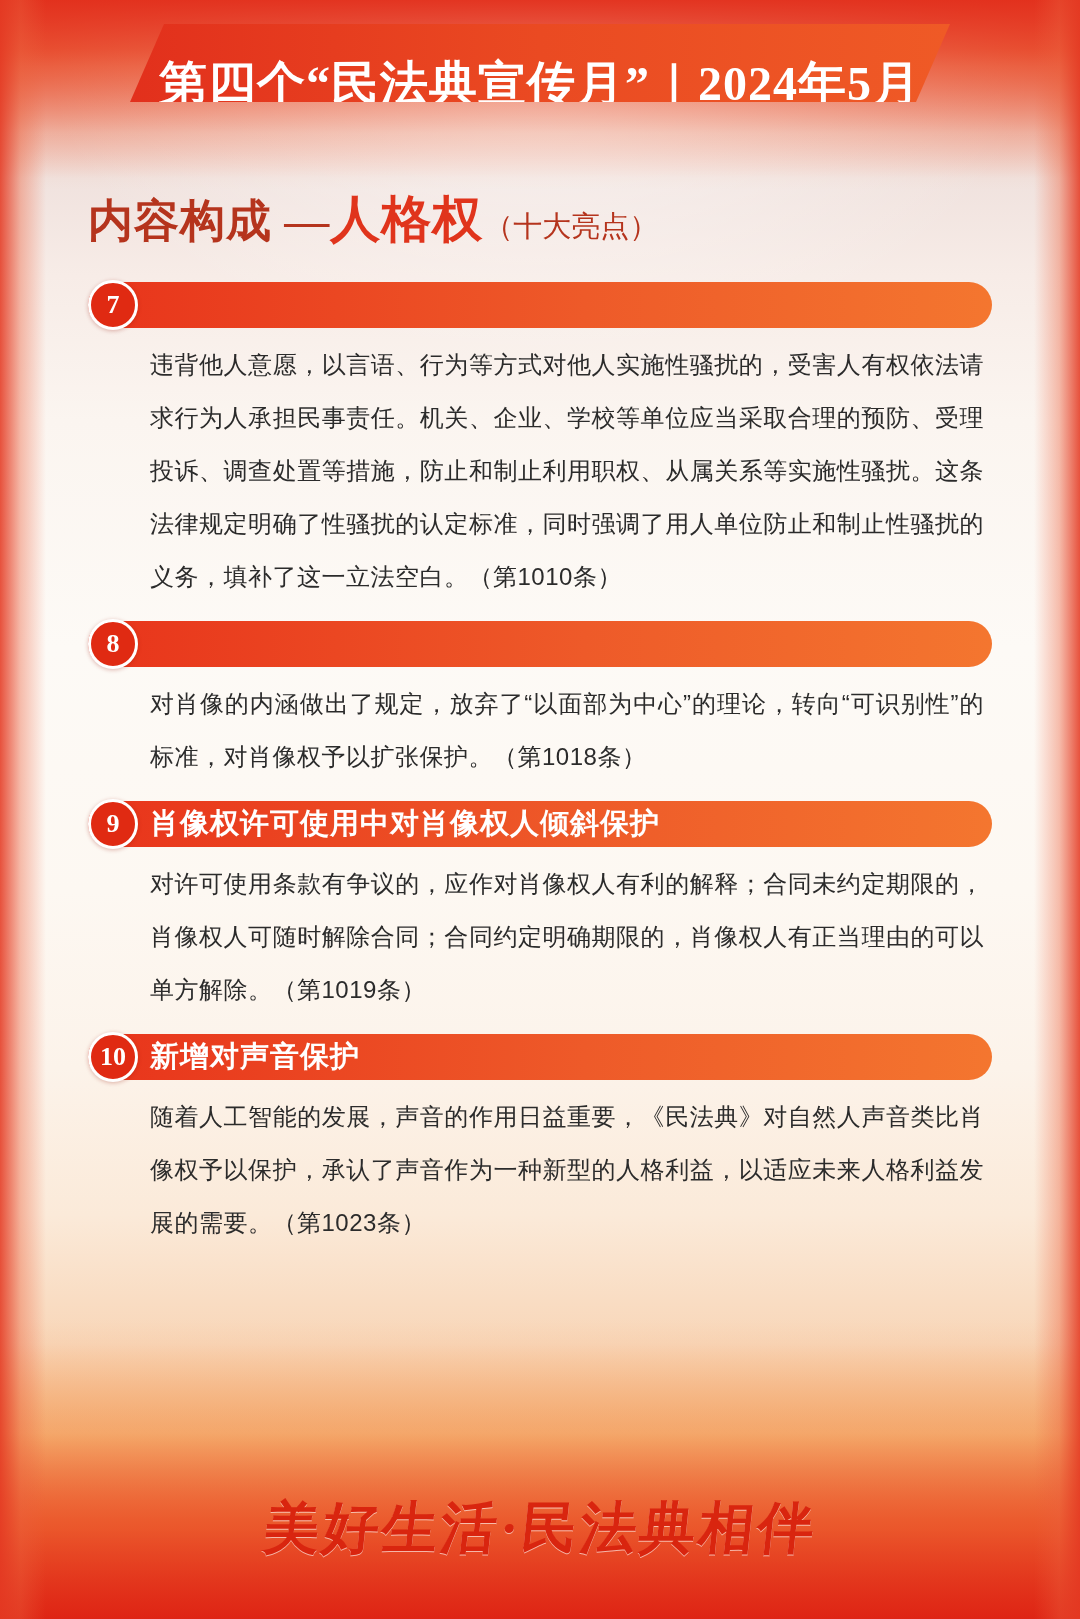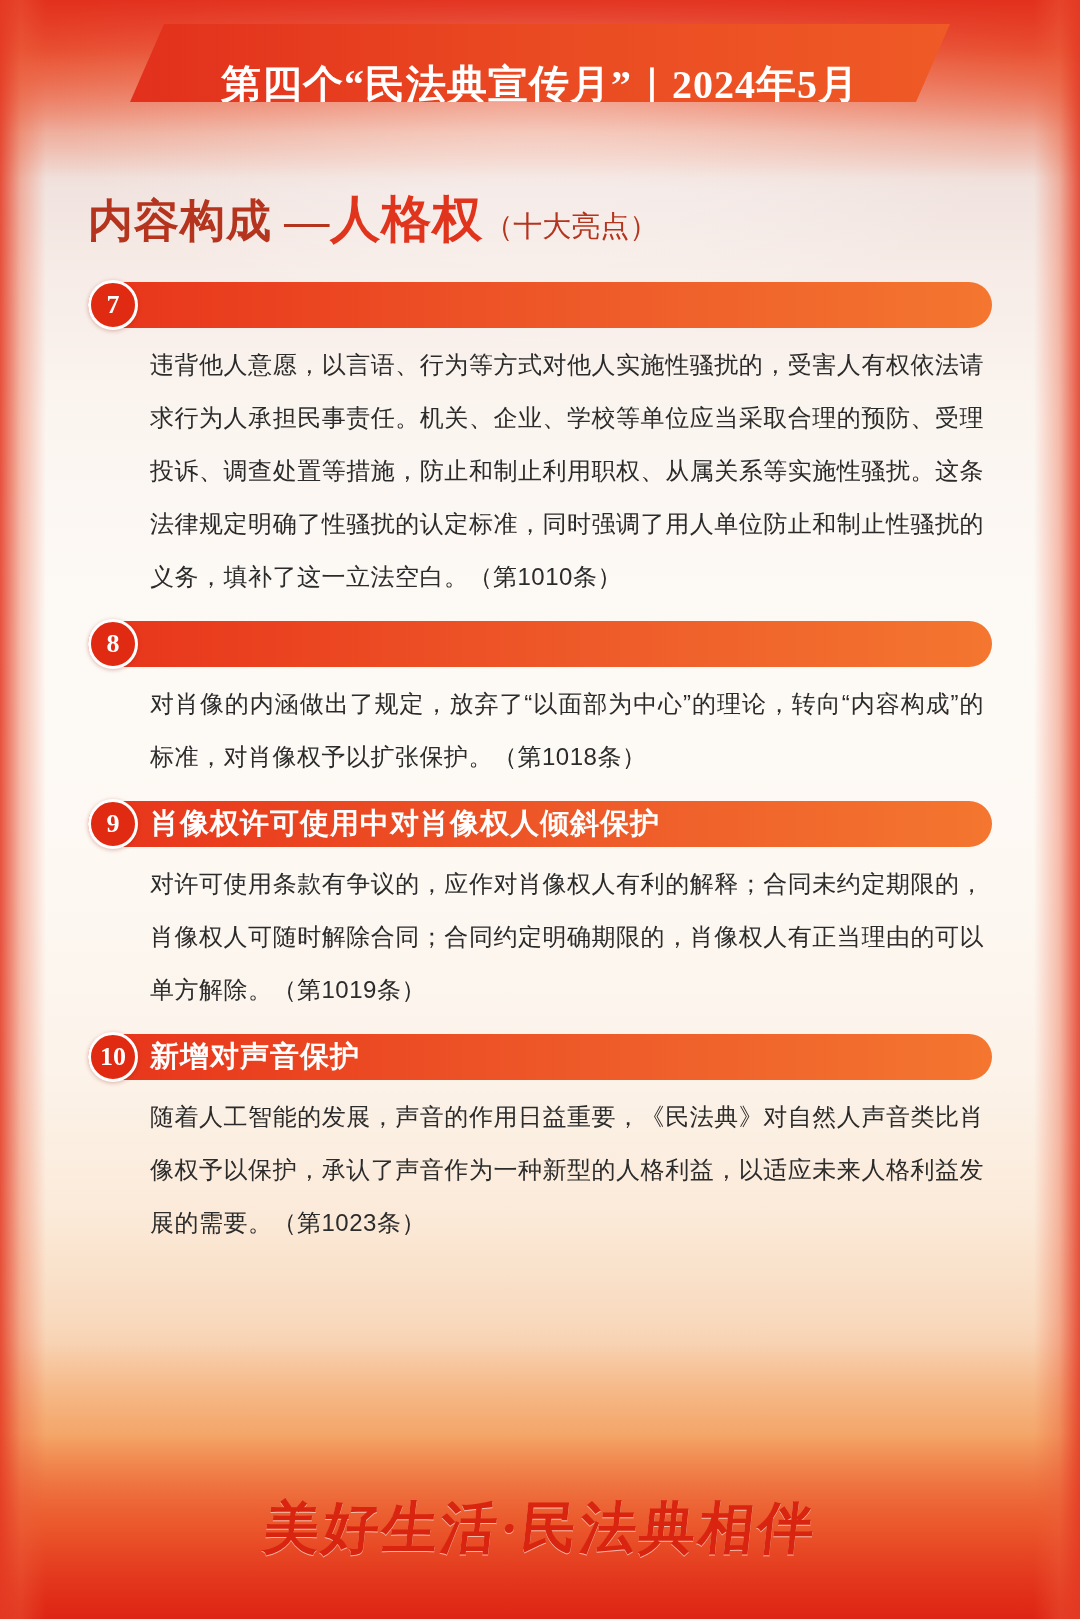--- a/index.html
+++ b/index.html
@@ -75,21 +75,21 @@
     height: 78px;
     background: linear-gradient(90deg, #e2301c 0%, #ea4a22 50%, #ef5a26 100%);
     clip-path: polygon(34px 0, 820px 0, 786px 78px, 0 78px);
     display: flex;
     align-items: center;
     justify-content: center;
     box-shadow: 0 2px 10px rgba(180,30,10,0.25);
   }
   .header-text {
     color: #ffffff;
-    font-size: 40px;
+    font-size: 48px;
     font-weight: bold;
     letter-spacing: 1px;
     white-space: nowrap;
     font-family: "Liberation Serif", serif;
     margin-top: 42px;
   }
 
   
   .section-title {
     position: absolute;
@@ -221,21 +221,21 @@
       <div class="item-head">
         <div class="item-num">7</div>
       </div>
       <div class="item-body">违背他人意愿，以言语、行为等方式对他人实施性骚扰的，受害人有权依法请求行为人承担民事责任。机关、企业、学校等单位应当采取合理的预防、受理投诉、调查处置等措施，防止和制止利用职权、从属关系等实施性骚扰。这条法律规定明确了性骚扰的认定标准，同时强调了用人单位防止和制止性骚扰的义务，填补了这一立法空白。（第1010条）</div>
     </div>
 
     <div class="item">
       <div class="item-head">
         <div class="item-num">8</div>
       </div>
-      <div class="item-body">对肖像的内涵做出了规定，放弃了“以面部为中心”的理论，转向“内容构成”的标准，对肖像权予以扩张保护。（第1018条）</div>
+      <div class="item-body">对肖像的内涵做出了规定，放弃了“以面部为中心”的理论，转向“可识别性”的标准，对肖像权予以扩张保护。（第1018条）</div>
     </div>
 
     <div class="item">
       <div class="item-head">
         <div class="item-num">9</div>
         <div class="item-title">肖像权许可使用中对肖像权人倾斜保护</div>
       </div>
       <div class="item-body">对许可使用条款有争议的，应作对肖像权人有利的解释；合同未约定期限的，肖像权人可随时解除合同；合同约定明确期限的，肖像权人有正当理由的可以单方解除。（第1019条）</div>
     </div>
 

